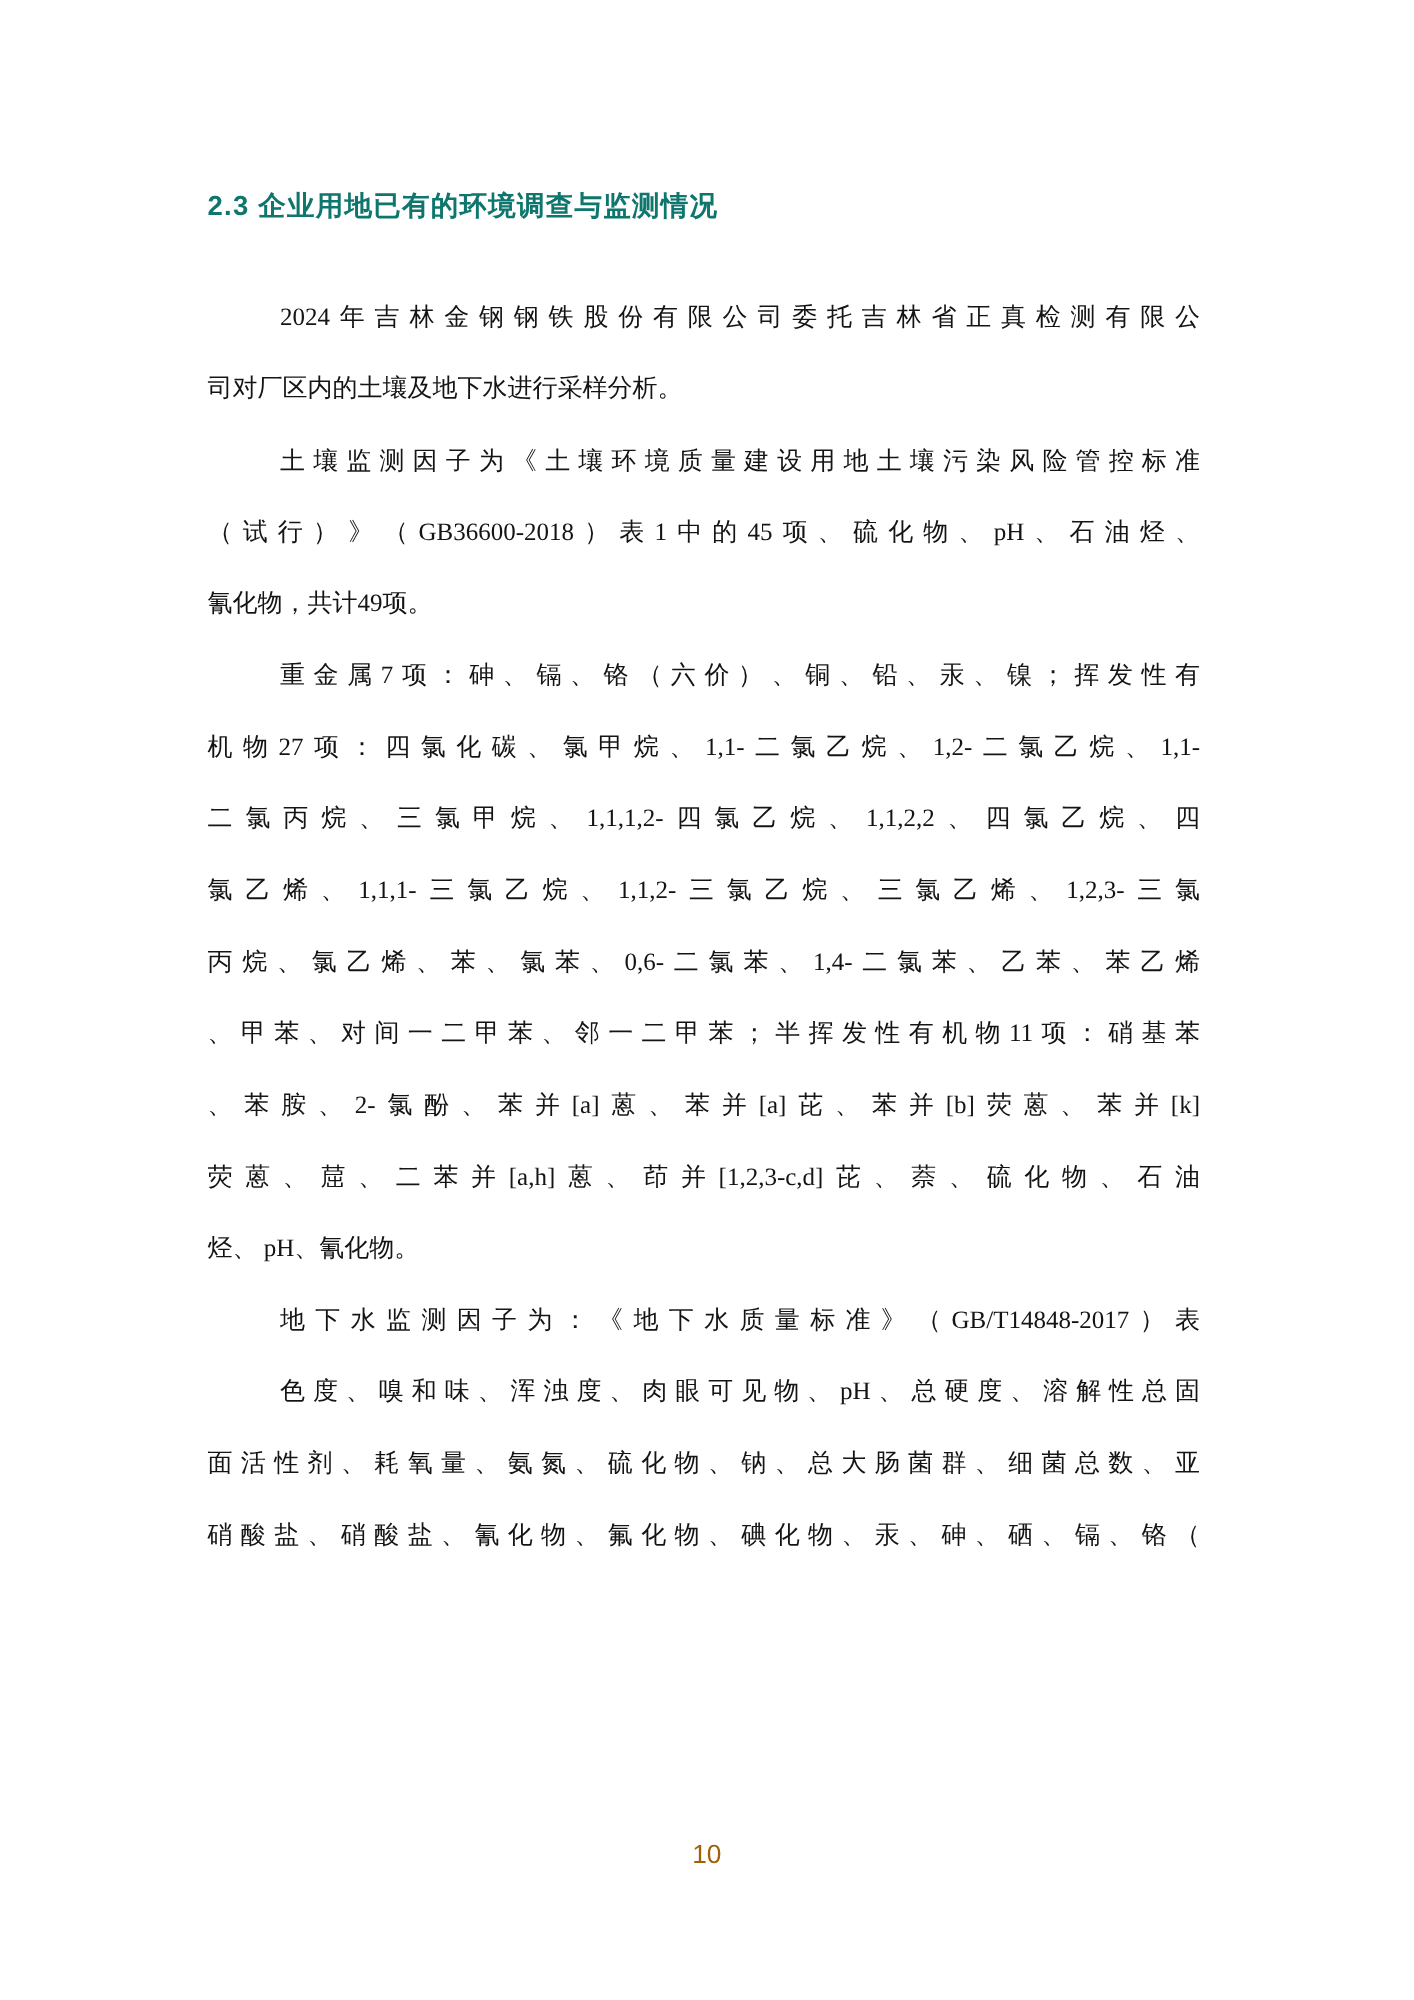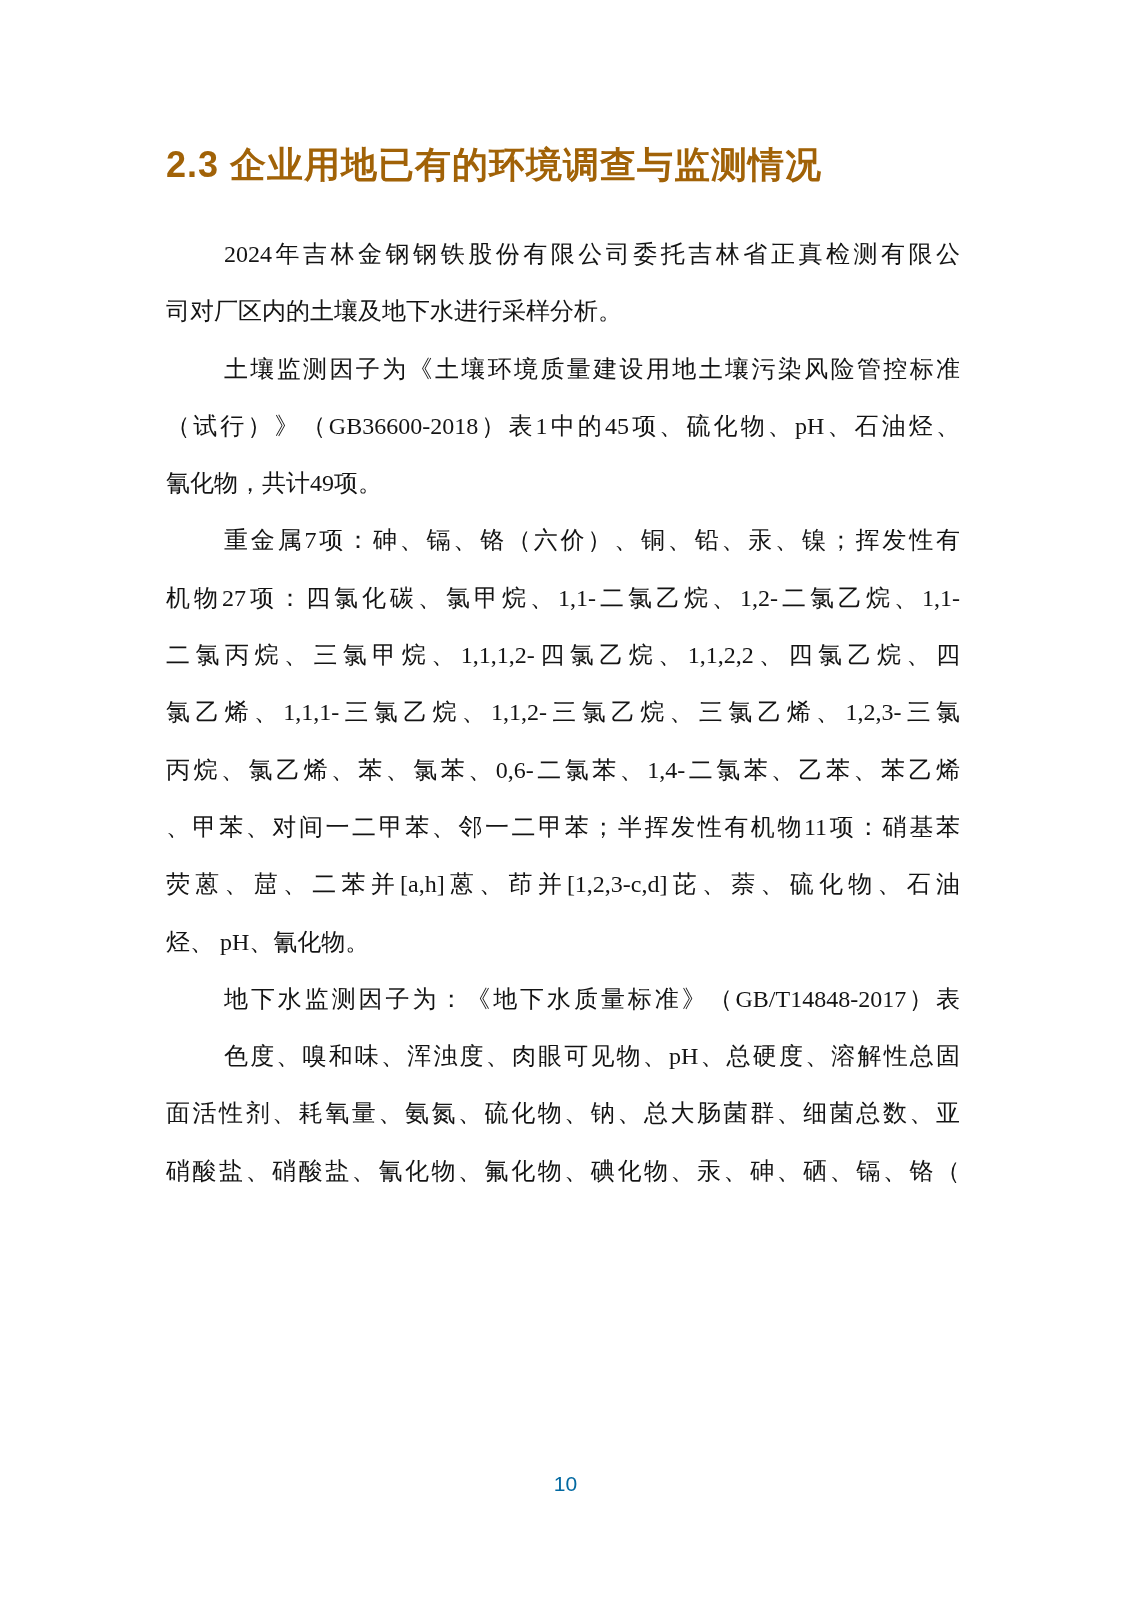--- a/index.html
+++ b/index.html
@@ -16,33 +16,33 @@
   }
   .content {
     position: absolute;
     left: 166px;
     top: 146px;
     width: 794px;
   }
   .heading {
     margin: 0;
     font-family: "Liberation Sans", "DejaVu Sans", sans-serif;
-    font-size: 36px;
+    font-size: 22px;
     font-weight: bold;
-    color: #a16207;
+    color: #0f766e;
     line-height: 38px;
     letter-spacing: 1px;
     white-space: nowrap;
   }
   .body-text {
     margin-top: 42px;
   }
   .line {
     font-family: "Liberation Serif", "DejaVu Serif", serif;
-    font-size: 24px;
+    font-size: 20px;
     color: #141414;
     height: 57.3px;
     line-height: 57.3px;
     overflow: visible;
   }
   .line.indent {
     text-indent: 58px;
   }
   .line.fill {
     text-align: justify;
@@ -50,41 +50,42 @@
     text-justify: inter-character;
   }
   .page-number {
     position: absolute;
     left: 0;
     right: 0;
     top: 1472px;
     text-align: center;
     font-family: "Liberation Sans", "DejaVu Sans", sans-serif;
     font-size: 21px;
-    color: #0369a1;
+    color: #a16207;
   }
 </style>
 </head>
 <body>
 
 <div class="page">
   <div class="content">
     <h1 class="heading">2.3  企业用地已有的环境调查与监测情况</h1>
     <div class="body-text">
         <div class="line indent fill">2024年吉林金钢钢铁股份有限公司委托吉林省正真检测有限公</div>
         <div class="line">司对厂区内的土壤及地下水进行采样分析。</div>
         <div class="line indent fill">土壤监测因子为《土壤环境质量建设用地土壤污染风险管控标准</div>
         <div class="line fill">（试行）》（GB36600-2018）表1中的45项、硫化物、pH、石油烃、</div>
         <div class="line">氰化物，共计49项。</div>
         <div class="line indent fill">重金属7项：砷、镉、铬（六价）、铜、铅、汞、镍；挥发性有</div>
         <div class="line fill">机物27项：四氯化碳、氯甲烷、1,1-二氯乙烷、1,2-二氯乙烷、1,1-</div>
         <div class="line fill">二氯丙烷、三氯甲烷、1,1,1,2-四氯乙烷、1,1,2,2、四氯乙烷、四</div>
         <div class="line fill">氯乙烯、1,1,1-三氯乙烷、1,1,2-三氯乙烷、三氯乙烯、1,2,3-三氯</div>
         <div class="line fill">丙烷、氯乙烯、苯、氯苯、0,6-二氯苯、1,4-二氯苯、乙苯、苯乙烯</div>
         <div class="line fill">、甲苯、对间一二甲苯、邻一二甲苯；半挥发性有机物11项：硝基苯</div>
+        <div class="line fill">、苯胺、2-氯酚、苯并[a]蒽、苯并[a]芘、苯并[b]荧蒽、苯并[k]</div>
         <div class="line fill">荧蒽、䓛、二苯并[a,h]蒽、茚并[1,2,3-c,d]芘、萘、硫化物、石油</div>
         <div class="line">烃、 pH、氰化物。</div>
         <div class="line indent fill">地下水监测因子为：《地下水质量标准》（GB/T14848-2017）表</div>
         <div class="line indent fill">色度、嗅和味、浑浊度、肉眼可见物、pH、总硬度、溶解性总固</div>
         <div class="line fill">面活性剂、耗氧量、氨氮、硫化物、钠、总大肠菌群、细菌总数、亚</div>
         <div class="line fill">硝酸盐、硝酸盐、氰化物、氟化物、碘化物、汞、砷、硒、镉、铬（</div>
       </div>
   </div>
   <div class="page-number">10</div>
 </div>

